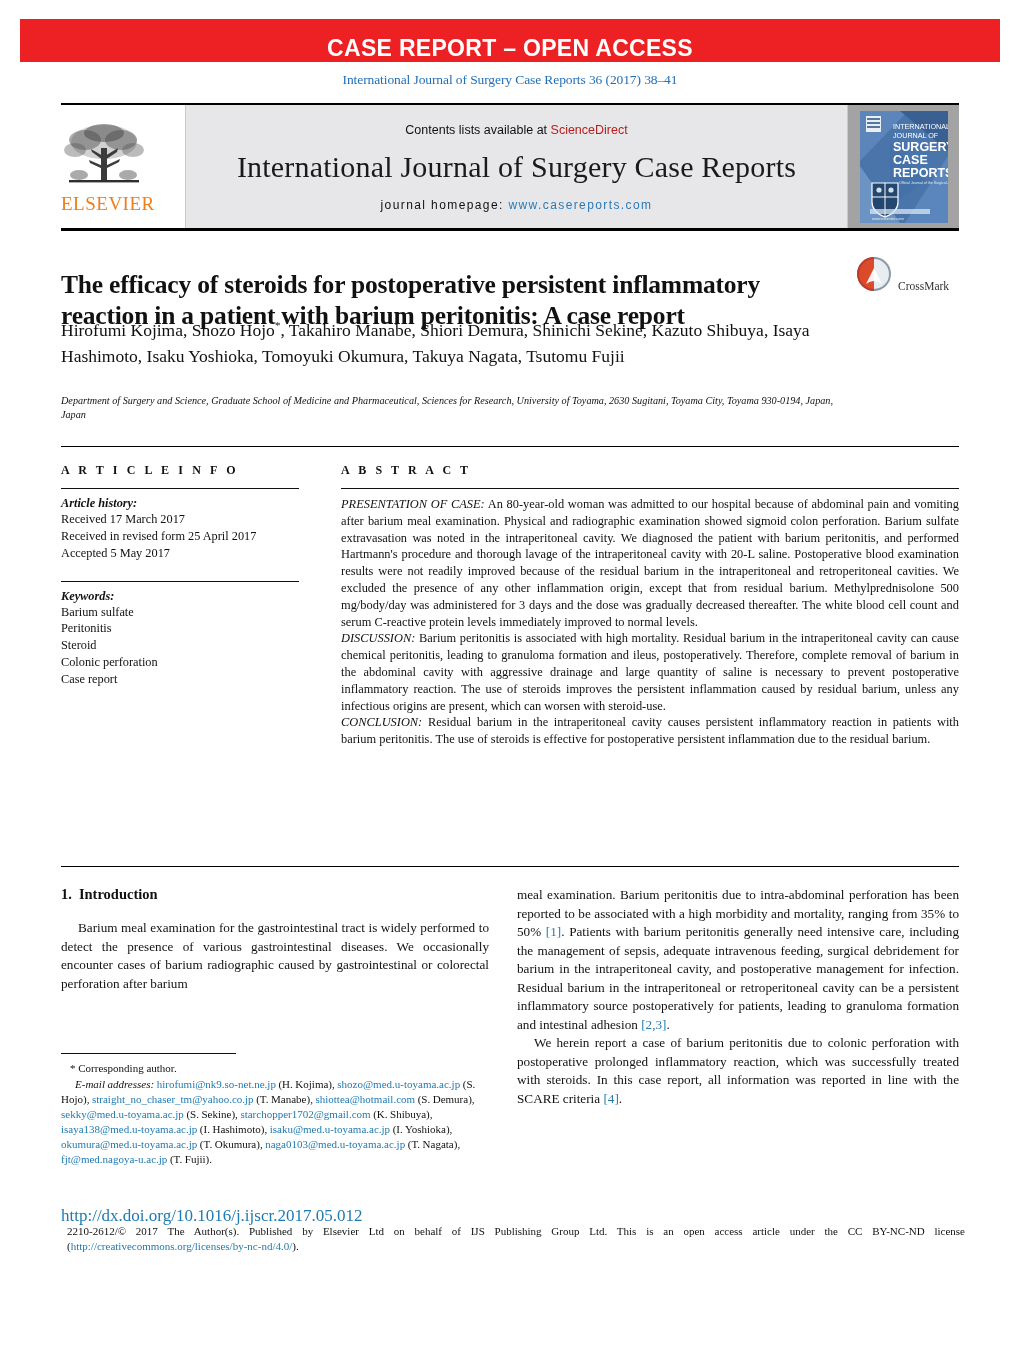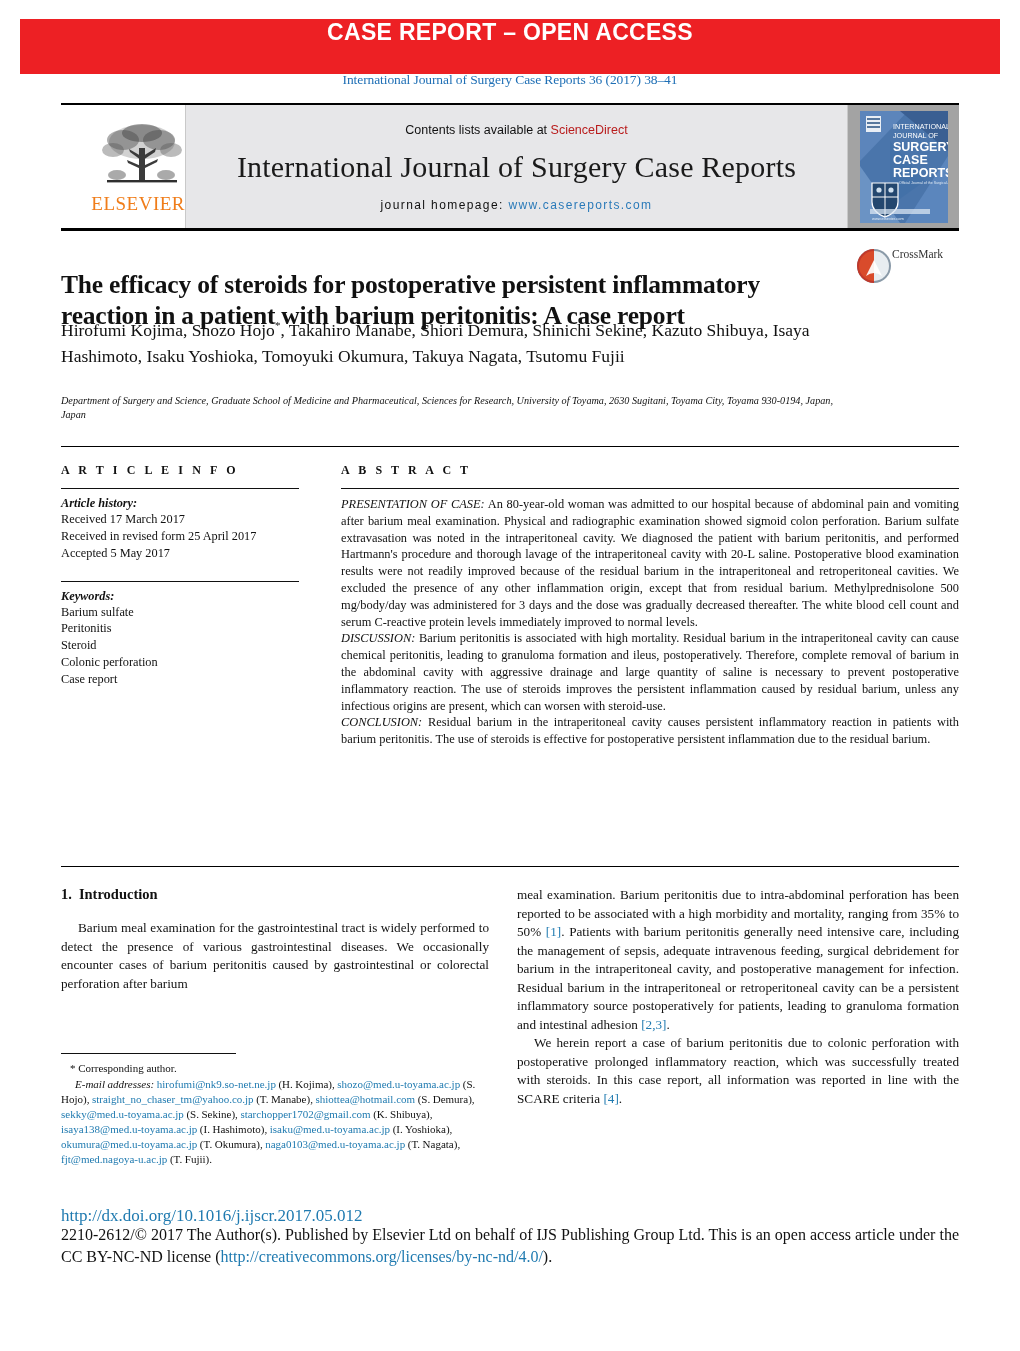--- a/index.html
+++ b/index.html
@@ -11,23 +11,23 @@
     font-family: "Liberation Serif", serif;
     color: #000000;
     position: relative;
     overflow: hidden;
   }
 
   
   .banner {
     position: absolute;
     left: 20px; top: 19px;
-    width: 980px; height: 55px;
+    width: 980px; height: 43px;
     background: #ed2024;
-    display: flex; align-items: flex-start; justify-content: center;
+    display: flex; align-items: flex-end; justify-content: center;
   }
   .banner-text {
     font-family: "Liberation Sans", sans-serif;
     font-weight: bold;
     font-size: 23px;
     letter-spacing: .3px;
     color: #ffffff;
   }
 
   
@@ -48,21 +48,21 @@
     border-top: 2.5px solid #000;
     border-bottom: 3.5px solid #000;
     display: flex;
     align-items: stretch;
   }
   .elsevier-logo {
     width: 125px;
     flex: 0 0 125px;
     background: #ffffff;
     display: flex; flex-direction: column;
-    align-items: flex-end; justify-content: center;
+    align-items: flex-start; justify-content: center;
     padding: 4px 0 3px 0;
     border-right: 1px solid #c9c9c9;
   }
   .tree-svg { display:block; }
   .elsevier-word {
     font-family: "Liberation Serif", serif;
     font-size: 19px;
     color: #f07d1a;
     letter-spacing: .5px;
     margin-top: 1px;
@@ -109,21 +109,21 @@
     width: 760px;
     font-size: 25.5px;
     line-height: 1.22;
     color: #111;
     letter-spacing: -0.2px;
   }
   .crossmark {
     position: absolute;
     left: 856px; top: 248px;
     width: 104px; height: 44px;
-    display: flex; align-items: flex-start; 
+    display: flex; align-items: flex-end; gap: 6px;
   }
   .crossmark-label {
     font-family: "Liberation Serif", serif;
     font-size: 11.5px;
     color: #333;
   }
 
   .authors {
     position: absolute;
     left: 61px; top: 317px;
@@ -262,23 +262,23 @@
 
   
   .doi-line {
     position: absolute;
     left: 61px; top: 1206px;
     font-size: 17px;
     color: #1f7ab0;
   }
   .bottom-copyright {
     position: absolute;
-    left: 61px; top: 1224px;
+    left: 67px; top: 1224px;
     width: 898px;
-    font-size: 16px;
+    font-size: 11px;
     line-height: 1.4;
     color: #111;
     text-align: justify;
   }
 </style>
 </head>
 <body>
 
 <div class="banner">
   <span class="banner-text">CASE REPORT – OPEN ACCESS</span>
@@ -405,21 +405,21 @@
   <p class="abs-para"><i>PRESENTATION OF CASE:</i><span> An 80-year-old woman was admitted to our hospital because of abdominal pain and vomiting after barium meal examination. Physical and radiographic examination showed sigmoid colon perforation. Barium sulfate extravasation was noted in the intraperitoneal cavity. We diagnosed the patient with barium peritonitis, and performed Hartmann's procedure and thorough lavage of the intraperitoneal cavity with 20-L saline. Postoperative blood examination results were not readily improved because of the residual barium in the intraperitoneal and retroperitoneal cavities. We excluded the presence of any other inflammation origin, except that from residual barium. Methylprednisolone 500 mg/body/day was administered for 3 days and the dose was gradually decreased thereafter. The white blood cell count and serum C-reactive protein levels immediately improved to normal levels.</span></p>
 
   <p class="abs-para"><i>DISCUSSION:</i><span> Barium peritonitis is associated with high mortality. Residual barium in the intraperitoneal cavity can cause chemical peritonitis, leading to granuloma formation and ileus, postoperatively. Therefore, complete removal of barium in the abdominal cavity with aggressive drainage and large quantity of saline is necessary to prevent postoperative inflammatory reaction. The use of steroids improves the persistent inflammation caused by residual barium, unless any infectious origins are present, which can worsen with steroid-use.</span></p>
 
   <p class="abs-para"><i>CONCLUSION:</i><span> Residual barium in the intraperitoneal cavity causes persistent inflammatory reaction in patients with barium peritonitis. The use of steroids is effective for postoperative persistent inflammation due to the residual barium.</span></p>
 
 </div>
 
 <div class="body-col-left">
   <h2 class="body-head"><span class="num">1.</span><span>Introduction</span></h2>
-  <p class="body-para">Barium meal examination for the gastrointestinal tract is widely performed to detect the presence of various gastrointestinal diseases. We occasionally encounter cases of barium peritonitis caused by gastrointestinal or colorectal perforation after barium</p>
+  <p class="body-para">Barium meal examination for the gastrointestinal tract is widely performed to detect the presence of various gastrointestinal diseases. We occasionally encounter cases of barium radiographic caused by gastrointestinal or colorectal perforation after barium</p>
 </div>
 
 <div class="body-col-right">
   <p class="body-para noind"><span>meal examination. Barium peritonitis due to intra-abdominal perforation has been reported to be associated with a high morbidity and mortality, ranging from 35% to 50% </span><span class="lnk">[1]</span><span>. Patients with barium peritonitis generally need intensive care, including the management of sepsis, adequate intravenous feeding, surgical debridement for barium in the intraperitoneal cavity, and postoperative management for infection. Residual barium in the intraperitoneal or retroperitoneal cavity can be a persistent inflammatory source postoperatively for patients, leading to granuloma formation and intestinal adhesion </span><span class="lnk">[2,3]</span><span>.</span></p>
   <p class="body-para"><span>We herein report a case of barium peritonitis due to colonic perforation with postoperative prolonged inflammatory reaction, which was successfully treated with steroids. In this case report, all information was reported in line with the SCARE criteria </span><span class="lnk">[4]</span><span>.</span></p>
 </div>
 
 <div class="footnote-rule"></div>
 <div class="footnotes">
   <div class="fn-corr"><span>*</span><span> Corresponding author.</span></div>

